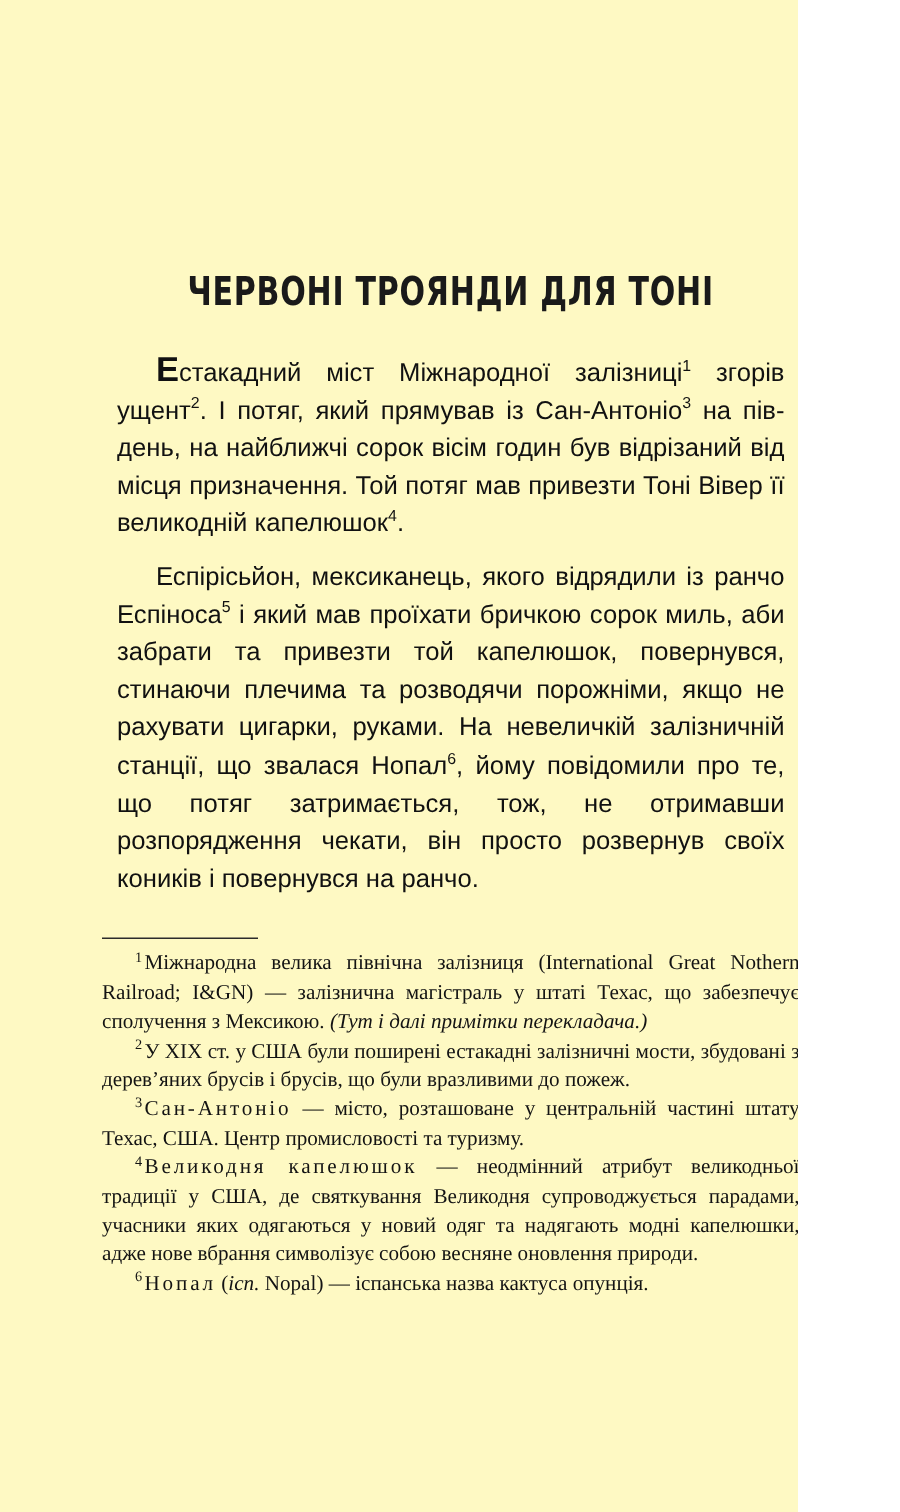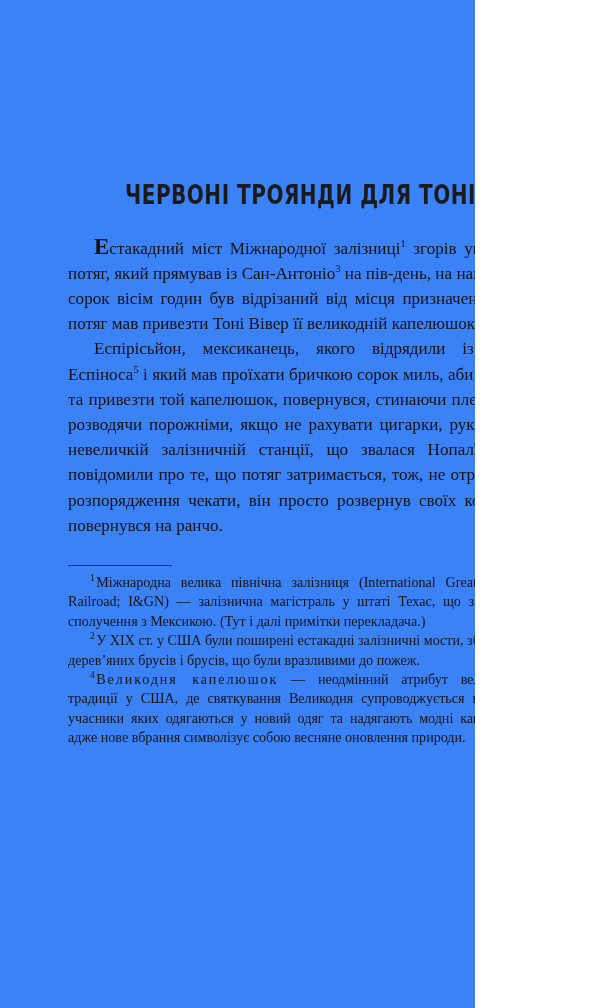--- a/index.html
+++ b/index.html
@@ -3,23 +3,23 @@
 <meta charset="utf-8">
 <style>
   html, body {
     margin: 0;
     padding: 0;
     background: #ffffff;
   }
 
   .page {
     position: relative;
-    width: 475px;
+    width: 532px;
     height: 1008px;
-    background: #3b82f6;
+    background: #fef9c3;
     overflow: hidden;
     box-sizing: border-box;
   }
 
   .content {
     position: absolute;
     left: 68px;
     top: 0;
     width: 465px;
   }
@@ -40,27 +40,27 @@
     margin: 0;
     padding-top: 182px;
   }
 
   
   .body-block {
     margin-top: 27px;
   }
 
   p.body-par {
-    font-family: Liberation Serif, serif;
+    font-family: Liberation Sans, sans-serif;
     font-size: 17.1px;
     line-height: 25.2px;
     color: #111111;
     text-align: justify;
     text-justify: inter-word;
-    margin: 0;
+    margin: 10px;
     text-indent: 26px;
     hyphens: manual;
   }
 
   p.body-par + p.body-par {
     margin-top: 0;
   }
 
   .initial-cap {
     font-size: 23px;
@@ -114,20 +114,21 @@
     vertical-align: super;
     line-height: 0;
     margin-right: 1.5px;
   }
 
   .spaced-term {
     letter-spacing: 1.9px;
   }
 
   .ital {
+    font-style: italic;
   }
 </style>
 </head>
 <body>
 
 <div class="page">
   <div class="content">
 
     <h1 class="chapter-title">ЧЕРВОНІ ТРОЯНДИ ДЛЯ ТОНІ</h1>
 
@@ -142,21 +143,23 @@
     <div class="footnotes-block">
 
       <div class="fn-rule-wrap">
         <hr class="fn-rule">
       </div>
 
       <p class="footnote"><span class="fn-num">1</span><span>Міжнародна велика північна залізниця (International Great Nothern Railroad; I&amp;GN) — залізнична магістраль у штаті Техас, що забезпечує сполучення з Мексикою. </span><span class="ital">(Тут і далі примітки перекладача.)</span></p>
 
       <p class="footnote"><span class="fn-num">2</span><span>У XIX ст. у США були поширені естакадні залізничні мости, збудовані з дерев’яних брусів і брусів, що були вразливими до пожеж.</span></p>
 
+      <p class="footnote"><span class="fn-num">3</span><span class="spaced-term">Сан-Антоніо</span><span> — місто, розташоване у центральній частині штату Техас, США. Центр промисловості та туризму.</span></p>
 
       <p class="footnote"><span class="fn-num">4</span><span class="spaced-term">Великодня капелюшок</span><span> — неодмінний атрибут великодньої традиції у США, де святкування Великодня супроводжується парадами, учасники яких одягаються у новий одяг та надягають модні капелюшки, адже нове вбрання символізує собою весняне оновлення природи.</span></p>
 
 
+      <p class="footnote"><span class="fn-num">6</span><span class="spaced-term">Нопал</span><span> (</span><span class="ital">ісп.</span><span> Nopal</span><span>) — іспанська назва кактуса опунція.</span></p>
 
     </div>
 
   </div>
 </div>
 
 </body></html>

